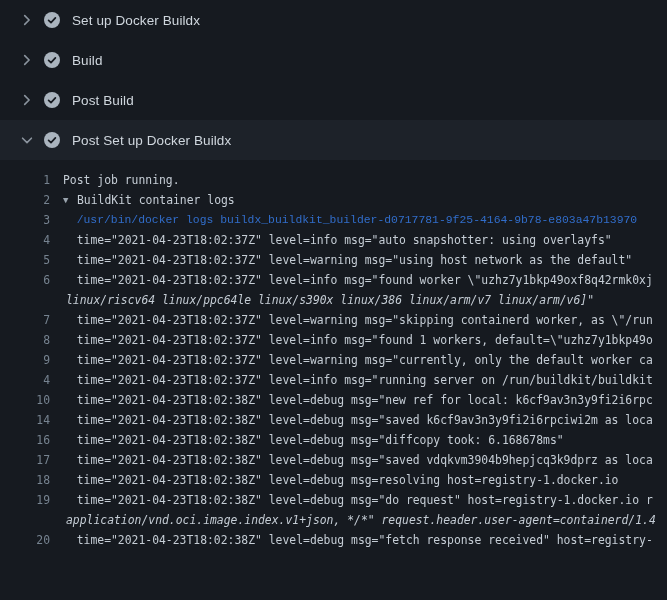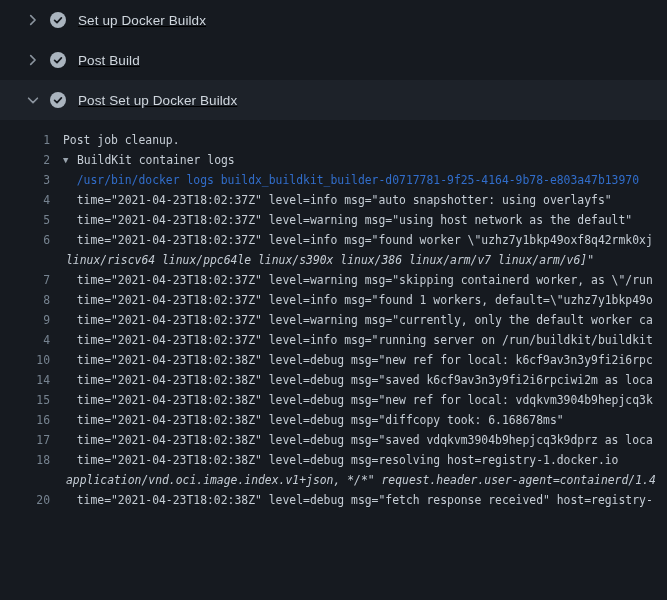--- a/index.html
+++ b/index.html
@@ -8,41 +8,41 @@
   }
   *{box-sizing:border-box;}
   html,body{margin:0;padding:0;}
   body{
     width:667px;height:600px;overflow:hidden;background:var(--bg);
     font-family:"Liberation Sans",sans-serif;
   }
   .steps{padding-top:0;}
   .step{
     height:40px;display:flex;align-items:center;
-    padding-left:25px;cursor:pointer;text-decoration:underline;
+    padding-left:19px;cursor:pointer;
   }
   .step.expanded{background:var(--hl);}
   .chev{flex:none;width:16px;height:16px;margin-right:9px;display:flex;align-items:center;justify-content:center;}
   .check{flex:none;width:16px;height:16px;margin-right:12px;}
   .step-label{
     font-size:13.5px;color:var(--label);letter-spacing:.1px;
   }
   .log{
     padding-top:10px;
     font-family:"DejaVu Sans Mono","Liberation Mono",monospace;
     font-size:11.4px;line-height:20px;color:var(--log-text);
   }
   .lrow{display:flex;height:20px;white-space:pre;overflow:hidden;}
   .num{
     flex:none;width:50px;text-align:right;color:var(--num);
     cursor:pointer;user-select:none;
   }
   .txt{flex:none;padding-left:13px;}
   .lrow.wrapline .txt{padding-left:16px;font-style:italic;}
-  .txt.cmd{color:var(--accent);}
+  .txt.cmd{color:var(--accent);font-family:Liberation Mono, monospace;}
   .marker{
     display:inline-block;width:14px;font-size:9px;color:#9aa4ae;
     transform:translateY(-1.5px);
   }
   .grouplabel{cursor:pointer;}
 </style>
 </head>
 <body>
 
 <div class="steps">
@@ -63,49 +63,62 @@
       <span class="chev">
     <svg width="16" height="16" viewBox="0 0 16 16">
       <path d="M5.7 3.6 L10.1 8 L5.7 12.4" fill="none" stroke="#8b949e" stroke-width="1.6" stroke-linecap="round" stroke-linejoin="round"></path>
     </svg>
       </span>
       <span class="check">
     <svg width="16" height="16" viewBox="0 0 16 16">
       <circle cx="8" cy="8" r="8" fill="#aab4be"></circle>
       <path d="M4.6 8.3 L7 10.6 L11.4 5.9" fill="none" stroke="#161a20" stroke-width="1.7" stroke-linecap="round" stroke-linejoin="round"></path>
     </svg></span>
+      <span class="step-label">Build</span>
+    </div>
+    <div class="step">
+      <span class="chev">
+    <svg width="16" height="16" viewBox="0 0 16 16">
+      <path d="M5.7 3.6 L10.1 8 L5.7 12.4" fill="none" stroke="#8b949e" stroke-width="1.6" stroke-linecap="round" stroke-linejoin="round"></path>
+    </svg>
+      </span>
+      <span class="check">
+    <svg width="16" height="16" viewBox="0 0 16 16">
+      <circle cx="8" cy="8" r="8" fill="#aab4be"></circle>
+      <path d="M4.6 8.3 L7 10.6 L11.4 5.9" fill="none" stroke="#161a20" stroke-width="1.7" stroke-linecap="round" stroke-linejoin="round"></path>
+    </svg></span>
       <span class="step-label">Post Build</span>
     </div>
     <div class="step expanded">
       <span class="chev">
     <svg width="16" height="16" viewBox="0 0 16 16">
       <path d="M3.6 6.2 L8 10.6 L12.4 6.2" fill="none" stroke="#8b949e" stroke-width="1.6" stroke-linecap="round" stroke-linejoin="round"></path>
     </svg>
       </span>
       <span class="check">
     <svg width="16" height="16" viewBox="0 0 16 16">
       <circle cx="8" cy="8" r="8" fill="#aab4be"></circle>
       <path d="M4.6 8.3 L7 10.6 L11.4 5.9" fill="none" stroke="#161a20" stroke-width="1.7" stroke-linecap="round" stroke-linejoin="round"></path>
     </svg></span>
       <span class="step-label">Post Set up Docker Buildx</span>
     </div>
   </div>
 <div class="log">
-    <div class="lrow"><span class="num">1</span><span class="txt">Post job cleanup.</span></div>
+    <div class="lrow"><span class="num">1</span><span class="txt">Post job running.</span></div>
     <div class="lrow"><span class="num">2</span><span class="txt"><span class="marker">▼</span><span class="grouplabel">BuildKit container logs</span></span></div>
     <div class="lrow"><span class="num">3</span><span class="txt cmd">  /usr/bin/docker logs buildx_buildkit_builder-d0717781-9f25-4164-9b78-e803a47b13970</span></div>
     <div class="lrow"><span class="num">4</span><span class="txt">  time="2021-04-23T18:02:37Z" level=info msg="auto snapshotter: using overlayfs"</span></div>
     <div class="lrow"><span class="num">5</span><span class="txt">  time="2021-04-23T18:02:37Z" level=warning msg="using host network as the default"</span></div>
     <div class="lrow"><span class="num">6</span><span class="txt">  time="2021-04-23T18:02:37Z" level=info msg="found worker \"uzhz7y1bkp49oxf8q42rmk0xj</span></div>
     <div class="lrow wrapline"><span class="num"></span><span class="txt">linux/riscv64 linux/ppc64le linux/s390x linux/386 linux/arm/v7 linux/arm/v6]"</span></div>
     <div class="lrow"><span class="num">7</span><span class="txt">  time="2021-04-23T18:02:37Z" level=warning msg="skipping containerd worker, as \"/run</span></div>
     <div class="lrow"><span class="num">8</span><span class="txt">  time="2021-04-23T18:02:37Z" level=info msg="found 1 workers, default=\"uzhz7y1bkp49o</span></div>
     <div class="lrow"><span class="num">9</span><span class="txt">  time="2021-04-23T18:02:37Z" level=warning msg="currently, only the default worker ca</span></div>
     <div class="lrow"><span class="num">4</span><span class="txt">  time="2021-04-23T18:02:37Z" level=info msg="running server on /run/buildkit/buildkit</span></div>
     <div class="lrow"><span class="num">10</span><span class="txt">  time="2021-04-23T18:02:38Z" level=debug msg="new ref for local: k6cf9av3n3y9fi2i6rpc</span></div>
     <div class="lrow"><span class="num">14</span><span class="txt">  time="2021-04-23T18:02:38Z" level=debug msg="saved k6cf9av3n3y9fi2i6rpciwi2m as loca</span></div>
-    <div class="lrow"><span class="num">15</span><span class="txt">  time="2021-04-23T18:02:38Z" level=debug msg="new ref for local: vdqkvm3904b9hepjcq3k</span></div>
     <div class="lrow"><span class="num">16</span><span class="txt">  time="2021-04-23T18:02:38Z" level=debug msg="diffcopy took: 6.168678ms"</span></div>
     <div class="lrow"><span class="num">17</span><span class="txt">  time="2021-04-23T18:02:38Z" level=debug msg="saved vdqkvm3904b9hepjcq3k9dprz as loca</span></div>
     <div class="lrow"><span class="num">18</span><span class="txt">  time="2021-04-23T18:02:38Z" level=debug msg=resolving host=registry-1.docker.io</span></div>
+    <div class="lrow"><span class="num">19</span><span class="txt">  time="2021-04-23T18:02:38Z" level=debug msg="do request" host=registry-1.docker.io r</span></div>
     <div class="lrow wrapline"><span class="num"></span><span class="txt">application/vnd.oci.image.index.v1+json, */*" request.header.user-agent=containerd/1.4</span></div>
     <div class="lrow"><span class="num">20</span><span class="txt">  time="2021-04-23T18:02:38Z" level=debug msg="fetch response received" host=registry-</span></div>
   </div>
 
 </body></html>

